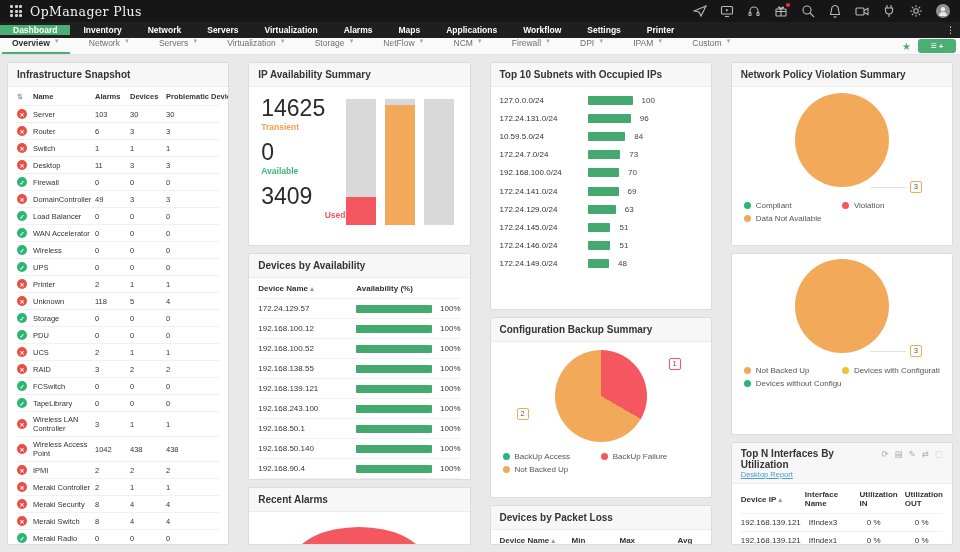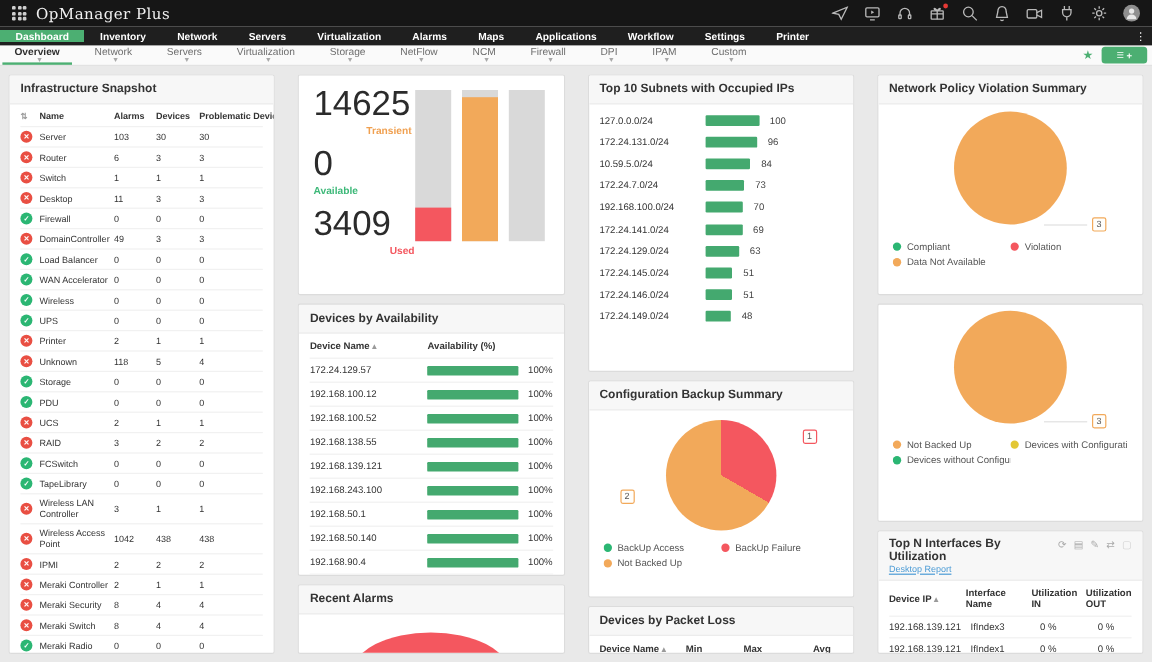--- a/index.html
+++ b/index.html
@@ -19,22 +19,22 @@
 
   
   .mainnav { height:16px; background:#1f1f1f; display:flex; align-items:center; }
   .mainnav a { color:#fff; font-size:8.5px; font-weight:700; display:flex; align-items:center;
     padding:0 13px; text-decoration:none; cursor:pointer; }
   .mainnav a.active { background:#4caf72; }
   .nav-more { margin-left:auto; color:#fff; font-size:9px; display:flex; align-items:center; padding:0 5px; cursor:pointer; }
 
   
   .subnav { height:17px; background:#fafafa; border-bottom:1px solid #e2e2e2; display:flex; align-items:stretch; padding-left:2px; }
-  .subnav a { font-size:8.5px; color:#6d6d6d; display:flex; align-items:center; padding:0 10px; margin-right:9px;
-    cursor:pointer; text-decoration:none; position:relative;flex-direction:column; }
+  .subnav a { font-size:8.5px; color:#6d6d6d; display:flex; padding:0 10px; margin-right:9px;
+    cursor:pointer; text-decoration:none; position:relative; }
   .subnav a .chev { font-size:6px; color:#a8a8a8; margin-left:4px; }
   .subnav a.active { color:#2e2e2e; font-weight:700; }
   .subnav a.active::after { content:""; position:absolute; left:0; right:0; bottom:0; height:2px; background:#4caf72; }
   .subnav-right { margin-left:auto; display:flex; align-items:center; gap:7px; padding-right:4px; }
   .fav-star { color:#4caf72; font-size:10px; cursor:pointer; }
   .add-widget-btn { width:38px; height:14px; background:#4caf72; border-radius:3px; display:flex; align-items:center;
     justify-content:center; gap:2px; color:#fff; cursor:pointer; }
   .add-widget-btn .bars { font-size:7px; } .add-widget-btn .plus { font-size:8px; font-weight:700; }
 
   
@@ -50,21 +50,21 @@
   .irow.head { border-top:none; font-weight:700; color:#333; padding:5px 0 4px; }
   .c-ic { width:16px; flex:none; } .c-name { width:62px; flex:none; padding-right:3px; line-height:1.2; }
   .c-al { width:35px; flex:none; } .c-dev { width:36px; flex:none; } .c-pr { flex:1; white-space:nowrap; }
   .sorticon { color:#9a9a9a; font-size:7px; }
   .st { width:10px; height:10px; border-radius:50%; color:#fff; font-size:6px; display:flex; align-items:center; justify-content:center; font-weight:700; }
   .st-err { background:#e94f43; } .st-ok { background:#2bb673; }
 
   
   .ip-body { display:flex; padding:10px 12px 8px; }
   .ip-stats { width:46%; display:flex; flex-direction:column; gap:9px; }
-  .ip-val { font-size:29px; font-weight:400; color:#2b2b2b; line-height:1; }
+  .ip-val { font-size:23px; font-weight:400; color:#2b2b2b; line-height:1; }
   .ip-lbl { font-size:8.5px; font-weight:700; margin-top:2px; }
   .ip-bars { flex:1; display:flex; gap:9px; justify-content:flex-end; align-items:flex-end; height:128px; padding-right:4px; }
   .vbar { width:30px; height:126px; background:#d9d9d9; position:relative; }
   .vfill { position:absolute; bottom:0; left:0; width:100%; }
 
   
   .avtable { padding:0 9px; font-size:8px; }
   .avrow { display:flex; align-items:center; border-top:1px solid #f1f1f1; padding:5px 0; }
   .avrow.head { border-top:none; font-weight:700; padding:6px 0 5px; }
   .av-name { width:98px; flex:none; } .av-bar-c { flex:1; } .av-val { width:26px; text-align:right; flex:none; }
@@ -497,26 +497,27 @@
               <span class="c-pr">0</span>
             </div>
           </span>
 
       </div>
     </div>
   </div>
 
   <div class="col">
     <div class="panel" style="height:184px;flex:none">
+      <div class="panel-h">IP Availability Summary</div>
       <div class="ip-body">
         <div class="ip-stats">
 
         <div>
               <div class="ip-val">14625</div>
-              <div class="ip-lbl" style="color: rgb(240, 160, 80); margin-left: 44px;">Transient</div>
+              <div class="ip-lbl" style="color: rgb(240, 160, 80);">Transient</div>
             </div>
             <div>
               <div class="ip-val">0</div>
               <div class="ip-lbl" style="color: rgb(60, 184, 120);">Available</div>
             </div>
             <div>
               <div class="ip-val">3409</div>
               <div class="ip-lbl" style="color: rgb(244, 87, 95); text-align: right;">Used</div>
             </div>
           </div>

